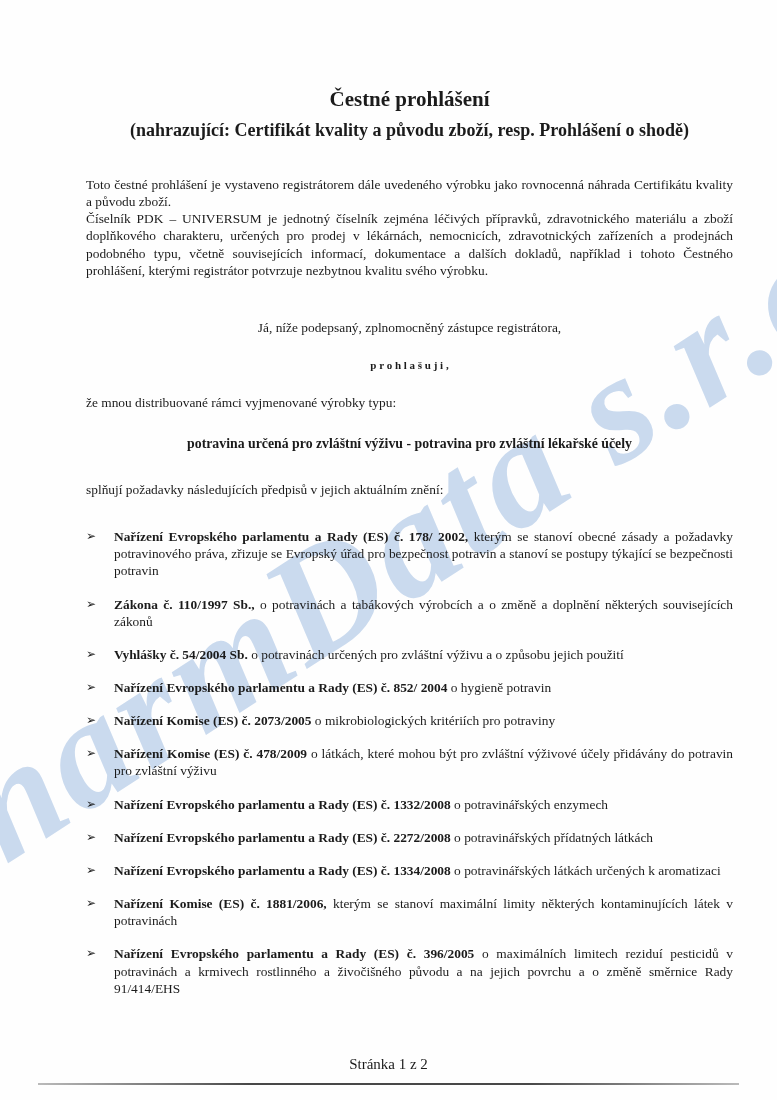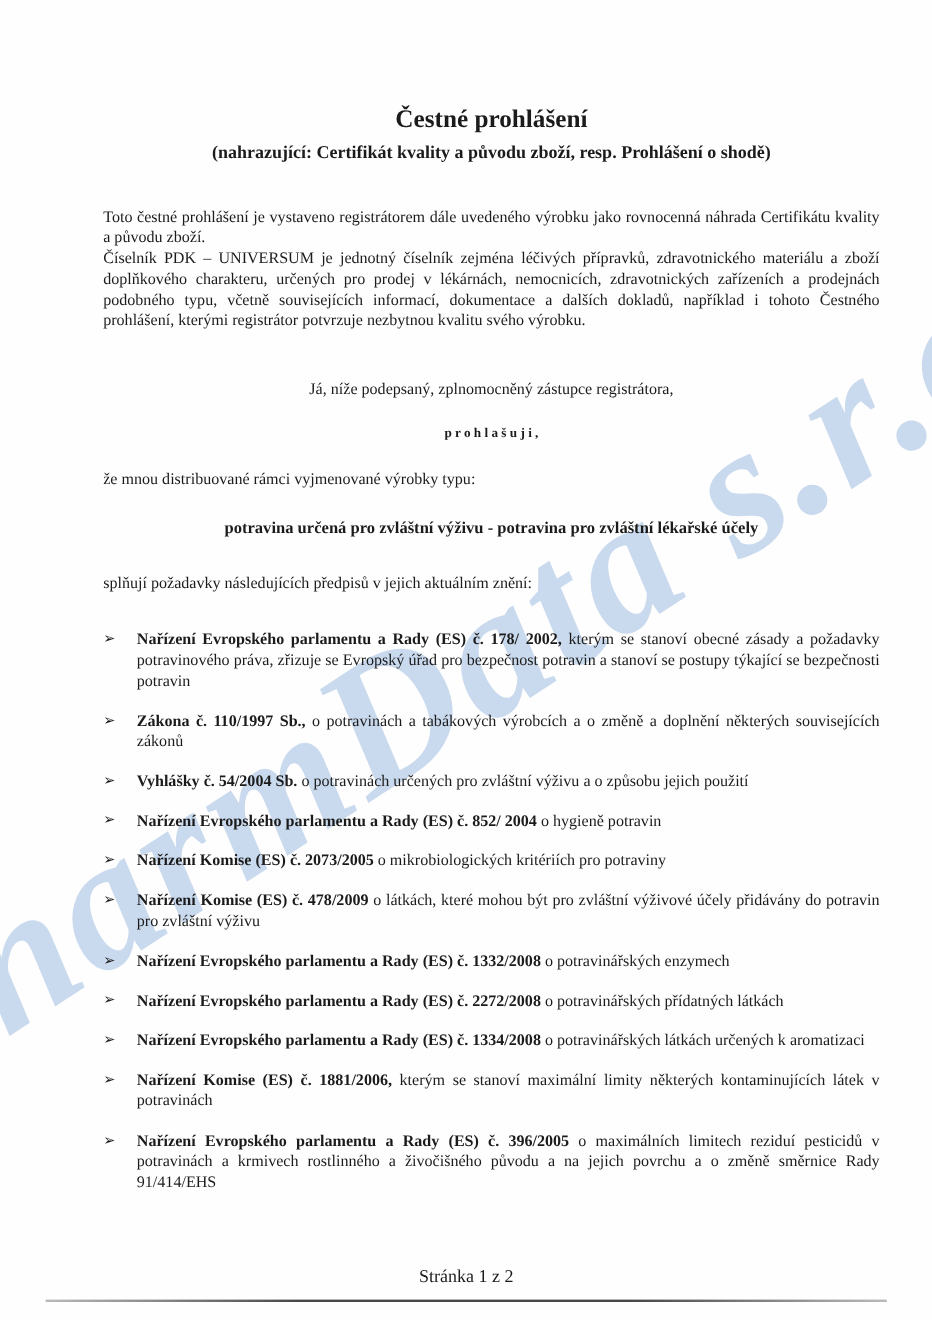--- a/index.html
+++ b/index.html
@@ -40,21 +40,21 @@
     padding: 86px 44px 0 86px;
   }
   .doc-title {
     text-align: center;
     font-size: 21px;
     font-weight: bold;
     margin: 0;
   }
   .doc-subtitle {
     text-align: center;
-    font-size: 15px;
+    font-size: 18px;
     font-weight: bold;
     margin: 6px 0 0 0;
   }
   .intro {
     margin-top: 34px;
   }
   .intro p {
     margin: 0;
     text-align: justify;
   }

